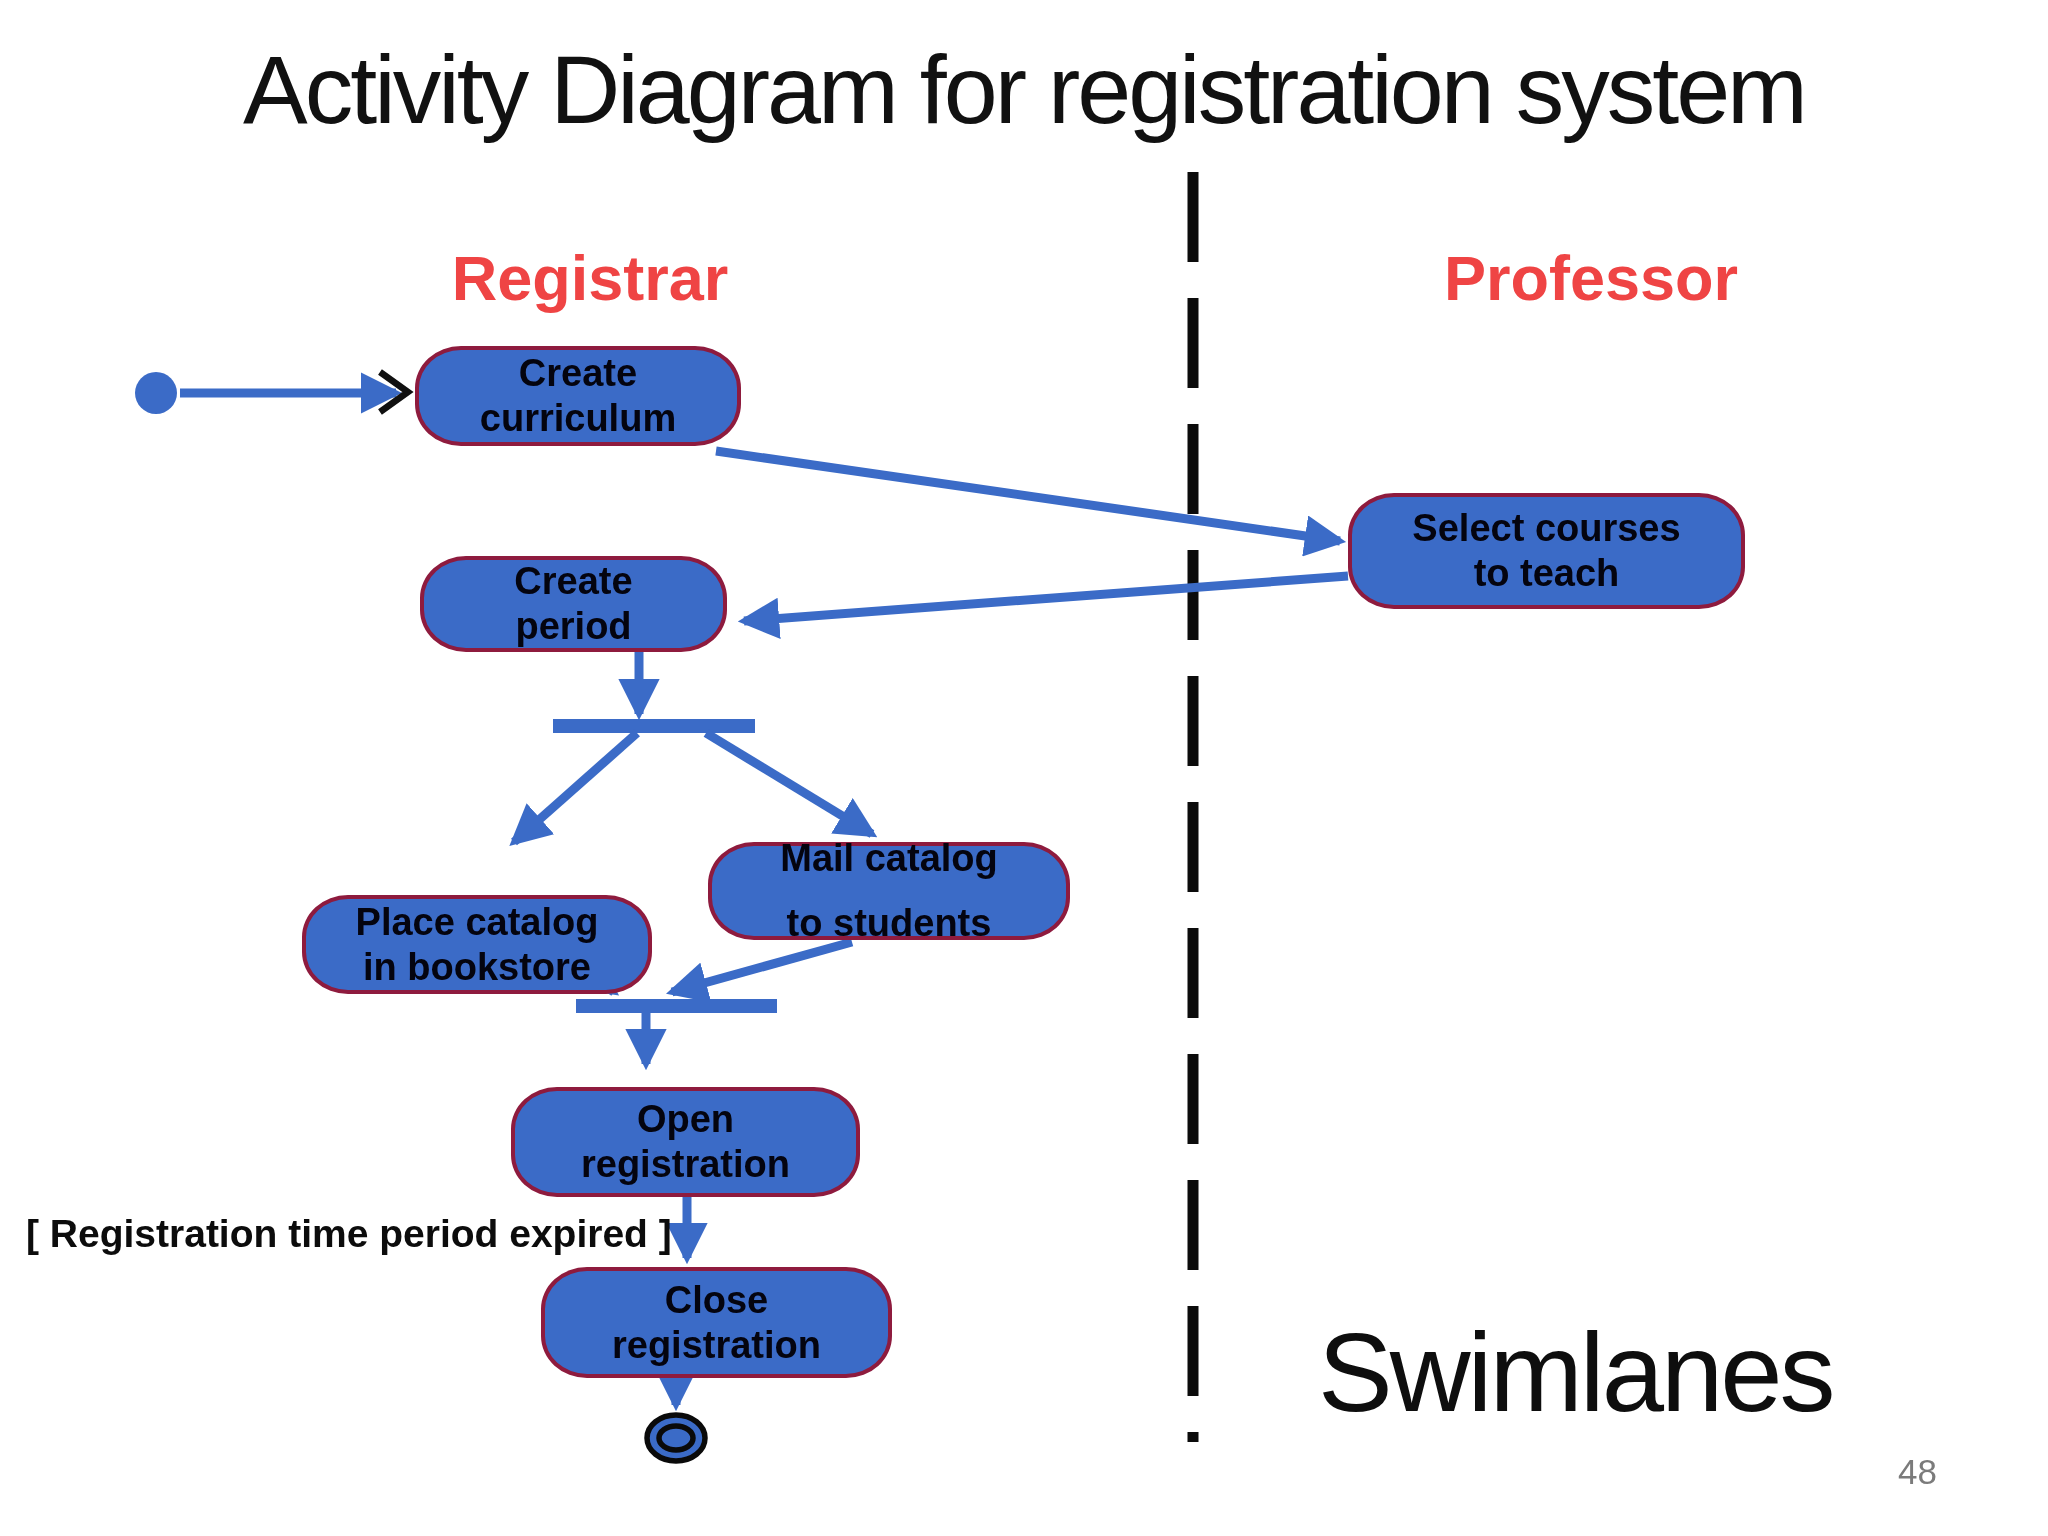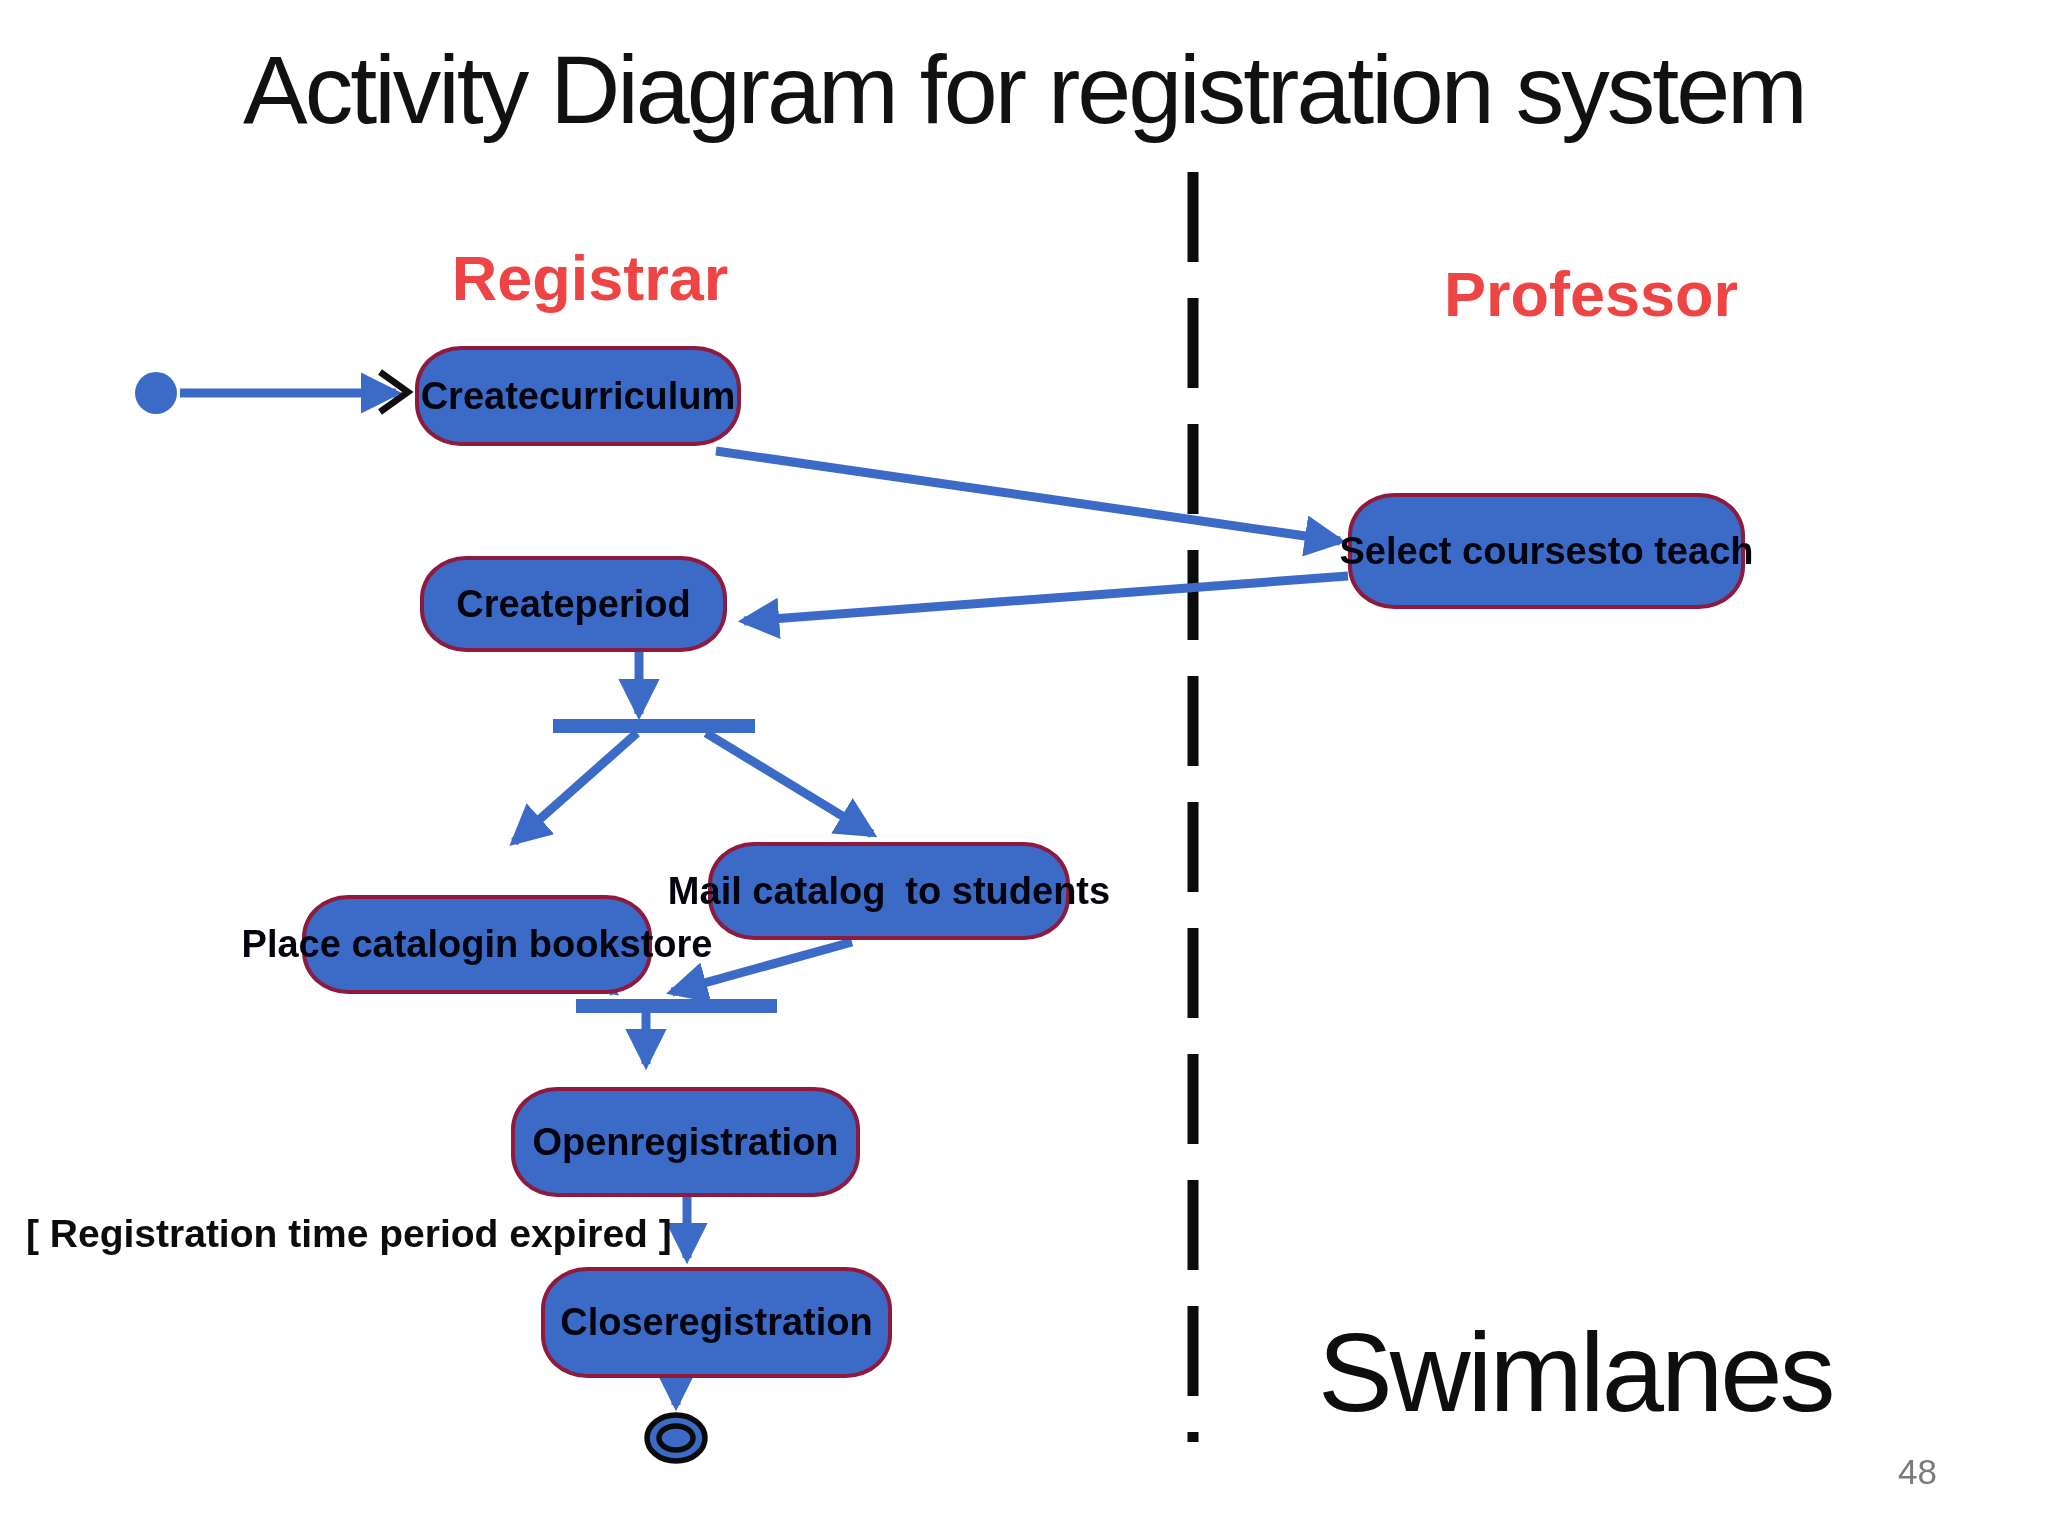--- a/index.html
+++ b/index.html
@@ -17,37 +17,37 @@
     color:#111;
     white-space:nowrap;
   }
   .lane-header{
     position:absolute;top:242px;width:460px;
     text-align:center;
     font-size:63px;font-weight:700;color:#ef4444;
     white-space:nowrap;
   }
   #lane-registrar{left:360px;}
-  #lane-professor{left:1361px;margin-top:16px;}
+  #lane-professor{left:1361px;}
   svg.diagram{position:absolute;left:0;top:0;}
   .edge{stroke:var(--edge,#3B6BC7);stroke-width:9;fill:none;}
   .bar{fill:var(--edge,#3B6BC7);}
   .arrowhead{fill:var(--edge,#3B6BC7);}
   .node-dot{fill:var(--edge,#3B6BC7);}
   .divider{stroke:var(--divider,#0B0B0B);stroke-width:11;stroke-dasharray:90 36;fill:none;}
   .chevron{stroke:#101010;stroke-width:6.5;fill:none;}
   .final-outer{fill:var(--node-fill,#3B6BC7);stroke:#0a0a0a;stroke-width:5.5;}
   .final-inner{fill:none;stroke:#0a0a0a;stroke-width:5.5;}
   .activity{
     position:absolute;
     box-sizing:border-box;
     background:var(--node-fill,#3B6BC7);
     border:4px solid var(--node-border,#8E1B3E);
     border-radius:46px / 42px;
-    display:flex;flex-direction:row;
+    display:flex;flex-direction:column;
     align-items:center;justify-content:center;
     text-align:center;
     font-size:38px;font-weight:700;line-height:45px;
     color:#04040f;
     white-space:nowrap;
   }
   .guard-label{
     position:absolute;left:26px;top:1212px;
     font-size:39px;font-weight:700;color:#0c0c0c;
     white-space:nowrap;

